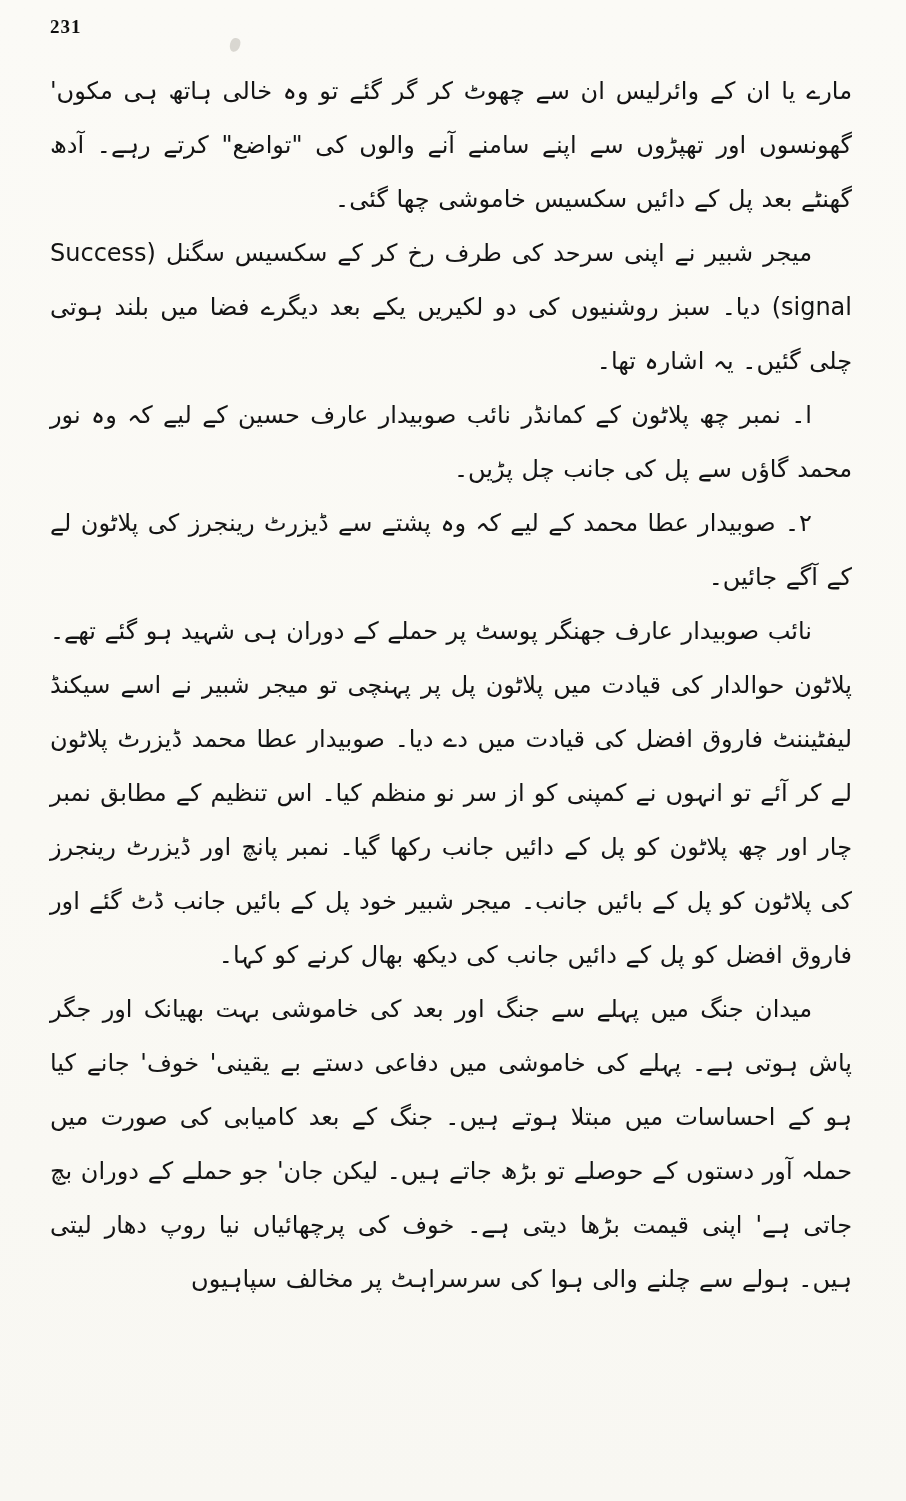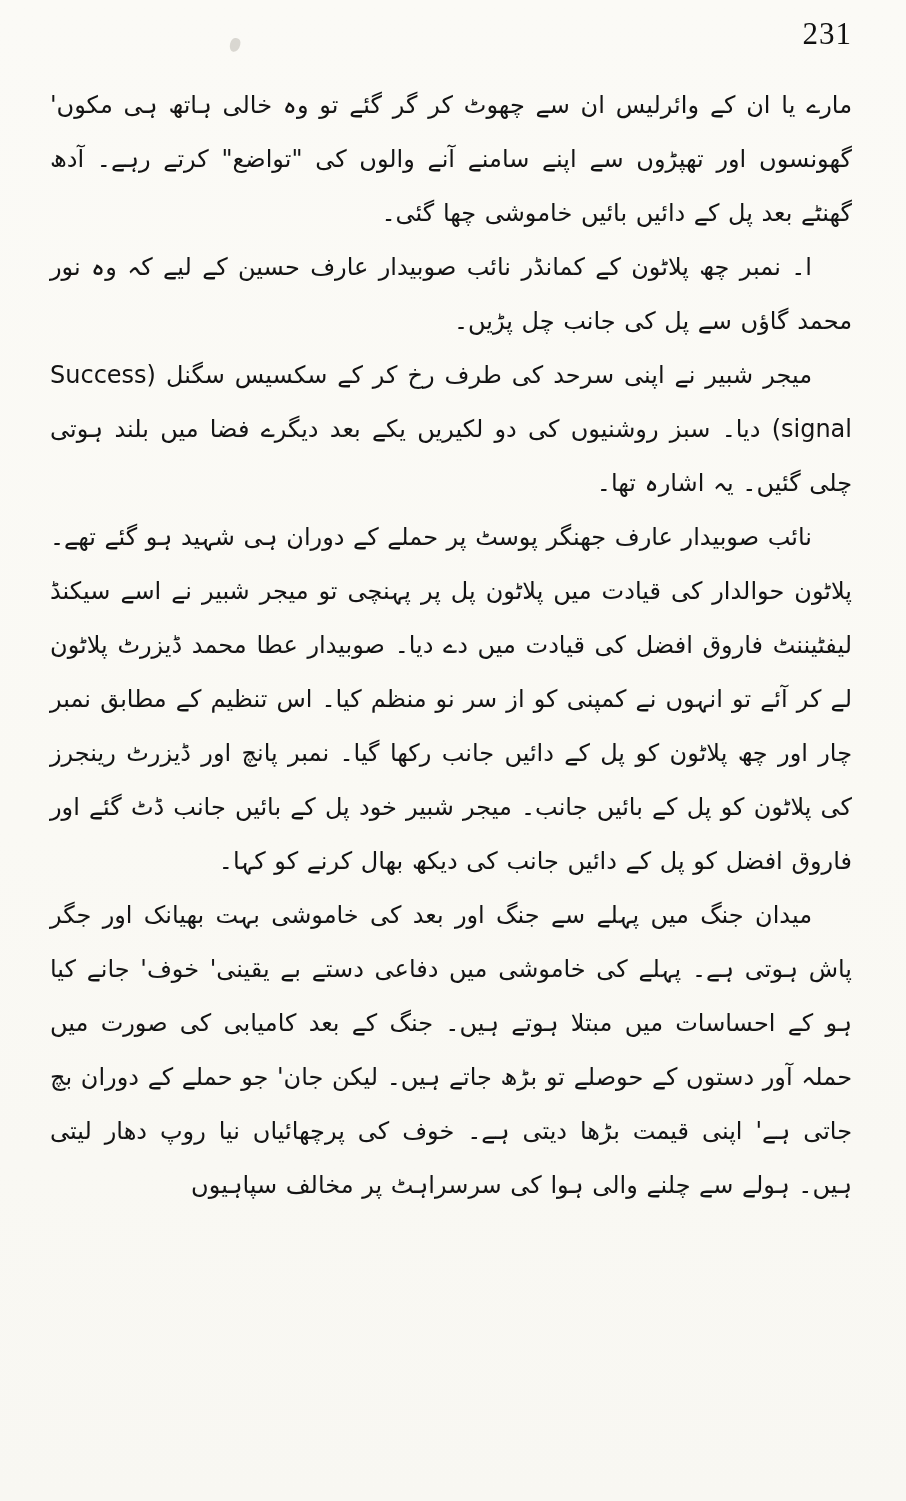--- a/index.html
+++ b/index.html
@@ -16,24 +16,24 @@
   .page {
     position: relative;
     width: 906px;
     height: 1501px;
     padding: 16px 54px 10px 50px;
     background:
       linear-gradient(180deg, #fbfaf6 0%, #faf9f4 55%, #f8f7f2 100%);
   }
 
   .page-number {
-    text-align: right;
+    text-align: left;
     font-family: "Liberation Serif", serif;
-    font-weight: normal;
-    font-size: 31px;
+    font-weight: bold;
+    font-size: 19px;
     letter-spacing: 1px;
     margin-bottom: 26px;
     color: #101010;
   }
 
   .text-block {
     direction: rtl;
     unicode-bidi: embed;
     text-align: justify;
     font-size: 24px;
@@ -65,26 +65,27 @@
 <body>
 
 <div class="page">
 
   <div class="scan-mark"></div>
 
   <div class="page-number">231</div>
 
   <div class="text-block">
 
-    <p class="para no-indent">مارے یا ان کے وائرلیس ان سے چھوٹ کر گر گئے تو وہ خالی ہاتھ ہی مکوں' گھونسوں اور تھپڑوں سے اپنے سامنے آنے والوں کی "تواضع" کرتے رہے۔ آدھ گھنٹے بعد پل کے دائیں بائیں خاموشی چھا گئی۔</p>
+    <p class="para no-indent">مارے یا ان کے وائرلیس ان سے چھوٹ کر گر گئے تو وہ خالی ہاتھ ہی مکوں' گھونسوں اور تھپڑوں سے اپنے سامنے آنے والوں کی "تواضع" کرتے رہے۔ آدھ گھنٹے بعد پل کے دائیں سکسیس خاموشی چھا گئی۔</p>
+
+    <p class="para indent">میجر شبیر نے اپنی سرحد کی طرف رخ کر کے سکسیس سگنل (Success signal) دیا۔ سبز روشنیوں کی دو لکیریں یکے بعد دیگرے فضا میں بلند ہوتی چلی گئیں۔ یہ اشارہ تھا۔</p>
 
     <p class="para list-item">ا۔ نمبر چھ پلاٹون کے کمانڈر نائب صوبیدار عارف حسین کے لیے کہ وہ نور محمد گاؤں سے پل کی جانب چل پڑیں۔</p>
 
-    <p class="para indent">میجر شبیر نے اپنی سرحد کی طرف رخ کر کے سکسیس سگنل (Success signal) دیا۔ سبز روشنیوں کی دو لکیریں یکے بعد دیگرے فضا میں بلند ہوتی چلی گئیں۔ یہ اشارہ تھا۔</p>
-
+    <p class="para list-item">۲۔ صوبیدار عطا محمد کے لیے کہ وہ پشتے سے ڈیزرٹ رینجرز کی پلاٹون لے کے آگے جائیں۔</p>
 
 
 
     <p class="para indent">نائب صوبیدار عارف جھنگر پوسٹ پر حملے کے دوران ہی شہید ہو گئے تھے۔ پلاٹون حوالدار کی قیادت میں پلاٹون پل پر پہنچی تو میجر شبیر نے اسے سیکنڈ لیفٹیننٹ فاروق افضل کی قیادت میں دے دیا۔ صوبیدار عطا محمد ڈیزرٹ پلاٹون لے کر آئے تو انہوں نے کمپنی کو از سر نو منظم کیا۔ اس تنظیم کے مطابق نمبر چار اور چھ پلاٹون کو پل کے دائیں جانب رکھا گیا۔ نمبر پانچ اور ڈیزرٹ رینجرز کی پلاٹون کو پل کے بائیں جانب۔ میجر شبیر خود پل کے بائیں جانب ڈٹ گئے اور فاروق افضل کو پل کے دائیں جانب کی دیکھ بھال کرنے کو کہا۔</p>
 
     <p class="para indent">میدان جنگ میں پہلے سے جنگ اور بعد کی خاموشی بہت بھیانک اور جگر پاش ہوتی ہے۔ پہلے کی خاموشی میں دفاعی دستے بے یقینی' خوف' جانے کیا ہو کے احساسات میں مبتلا ہوتے ہیں۔ جنگ کے بعد کامیابی کی صورت میں حملہ آور دستوں کے حوصلے تو بڑھ جاتے ہیں۔ لیکن جان' جو حملے کے دوران بچ جاتی ہے' اپنی قیمت بڑھا دیتی ہے۔ خوف کی پرچھائیاں نیا روپ دھار لیتی ہیں۔ ہولے سے چلنے والی ہوا کی سرسراہٹ پر مخالف سپاہیوں</p>
 
   </div>
 </div>
 

